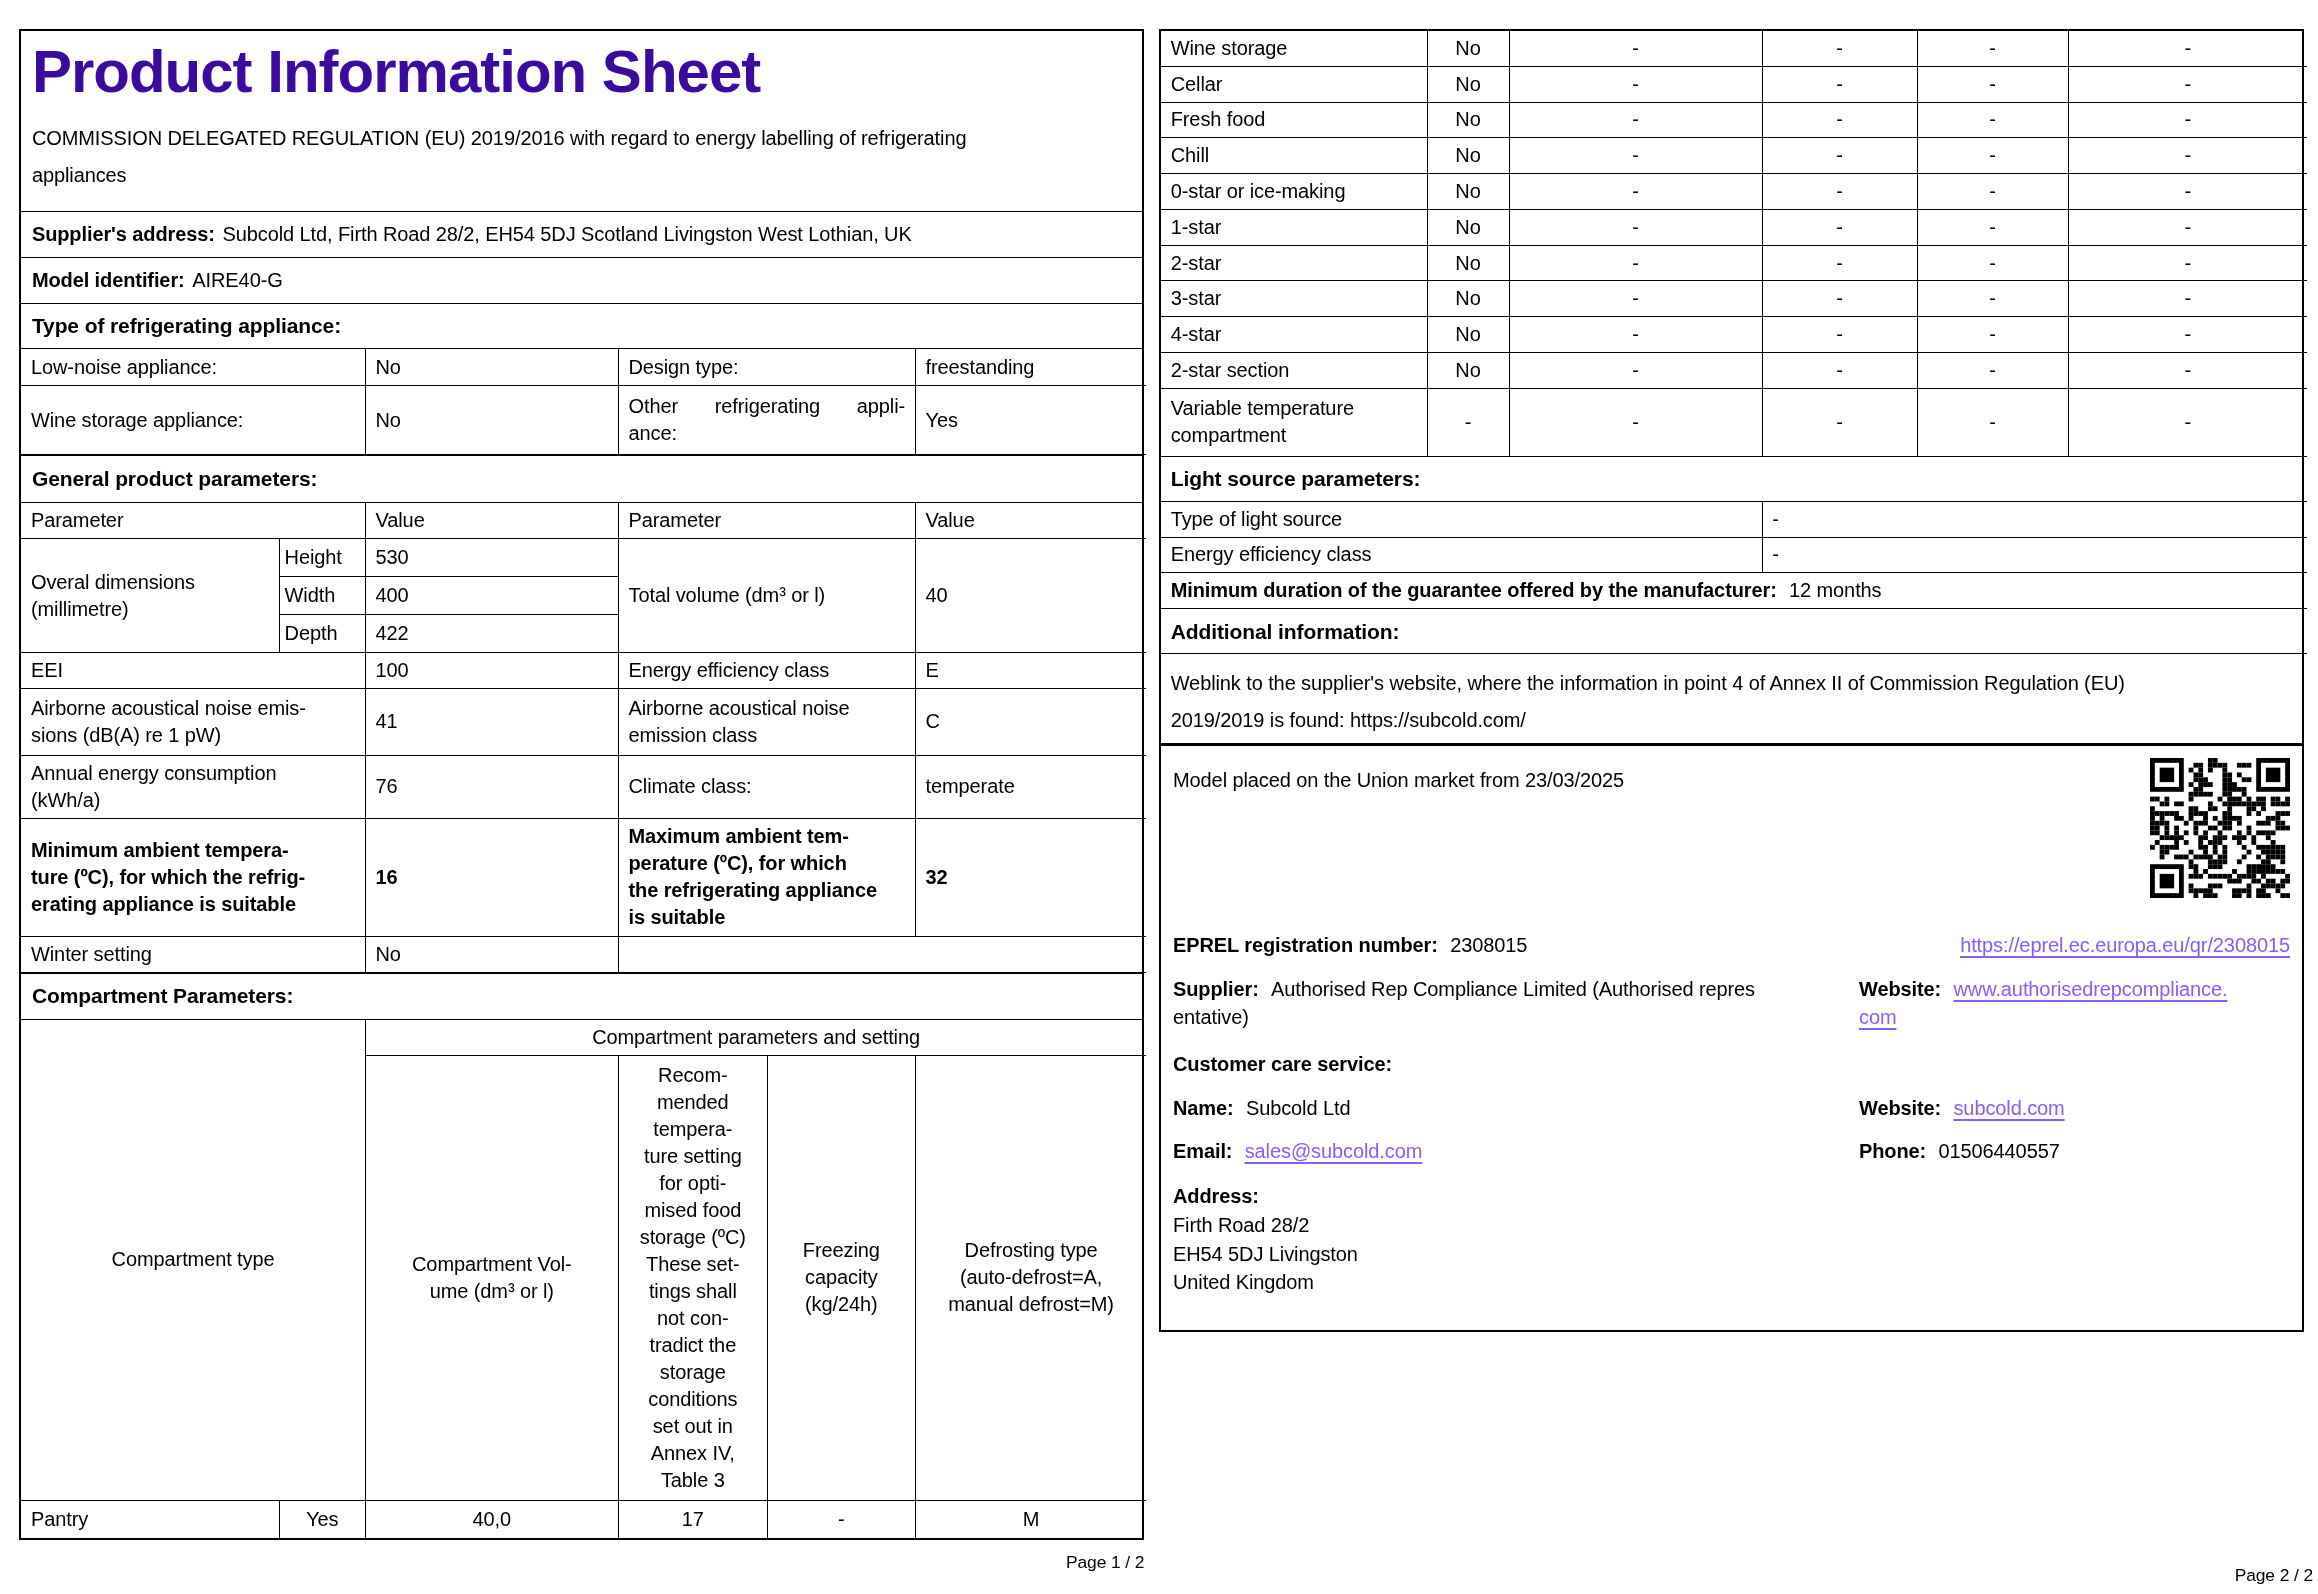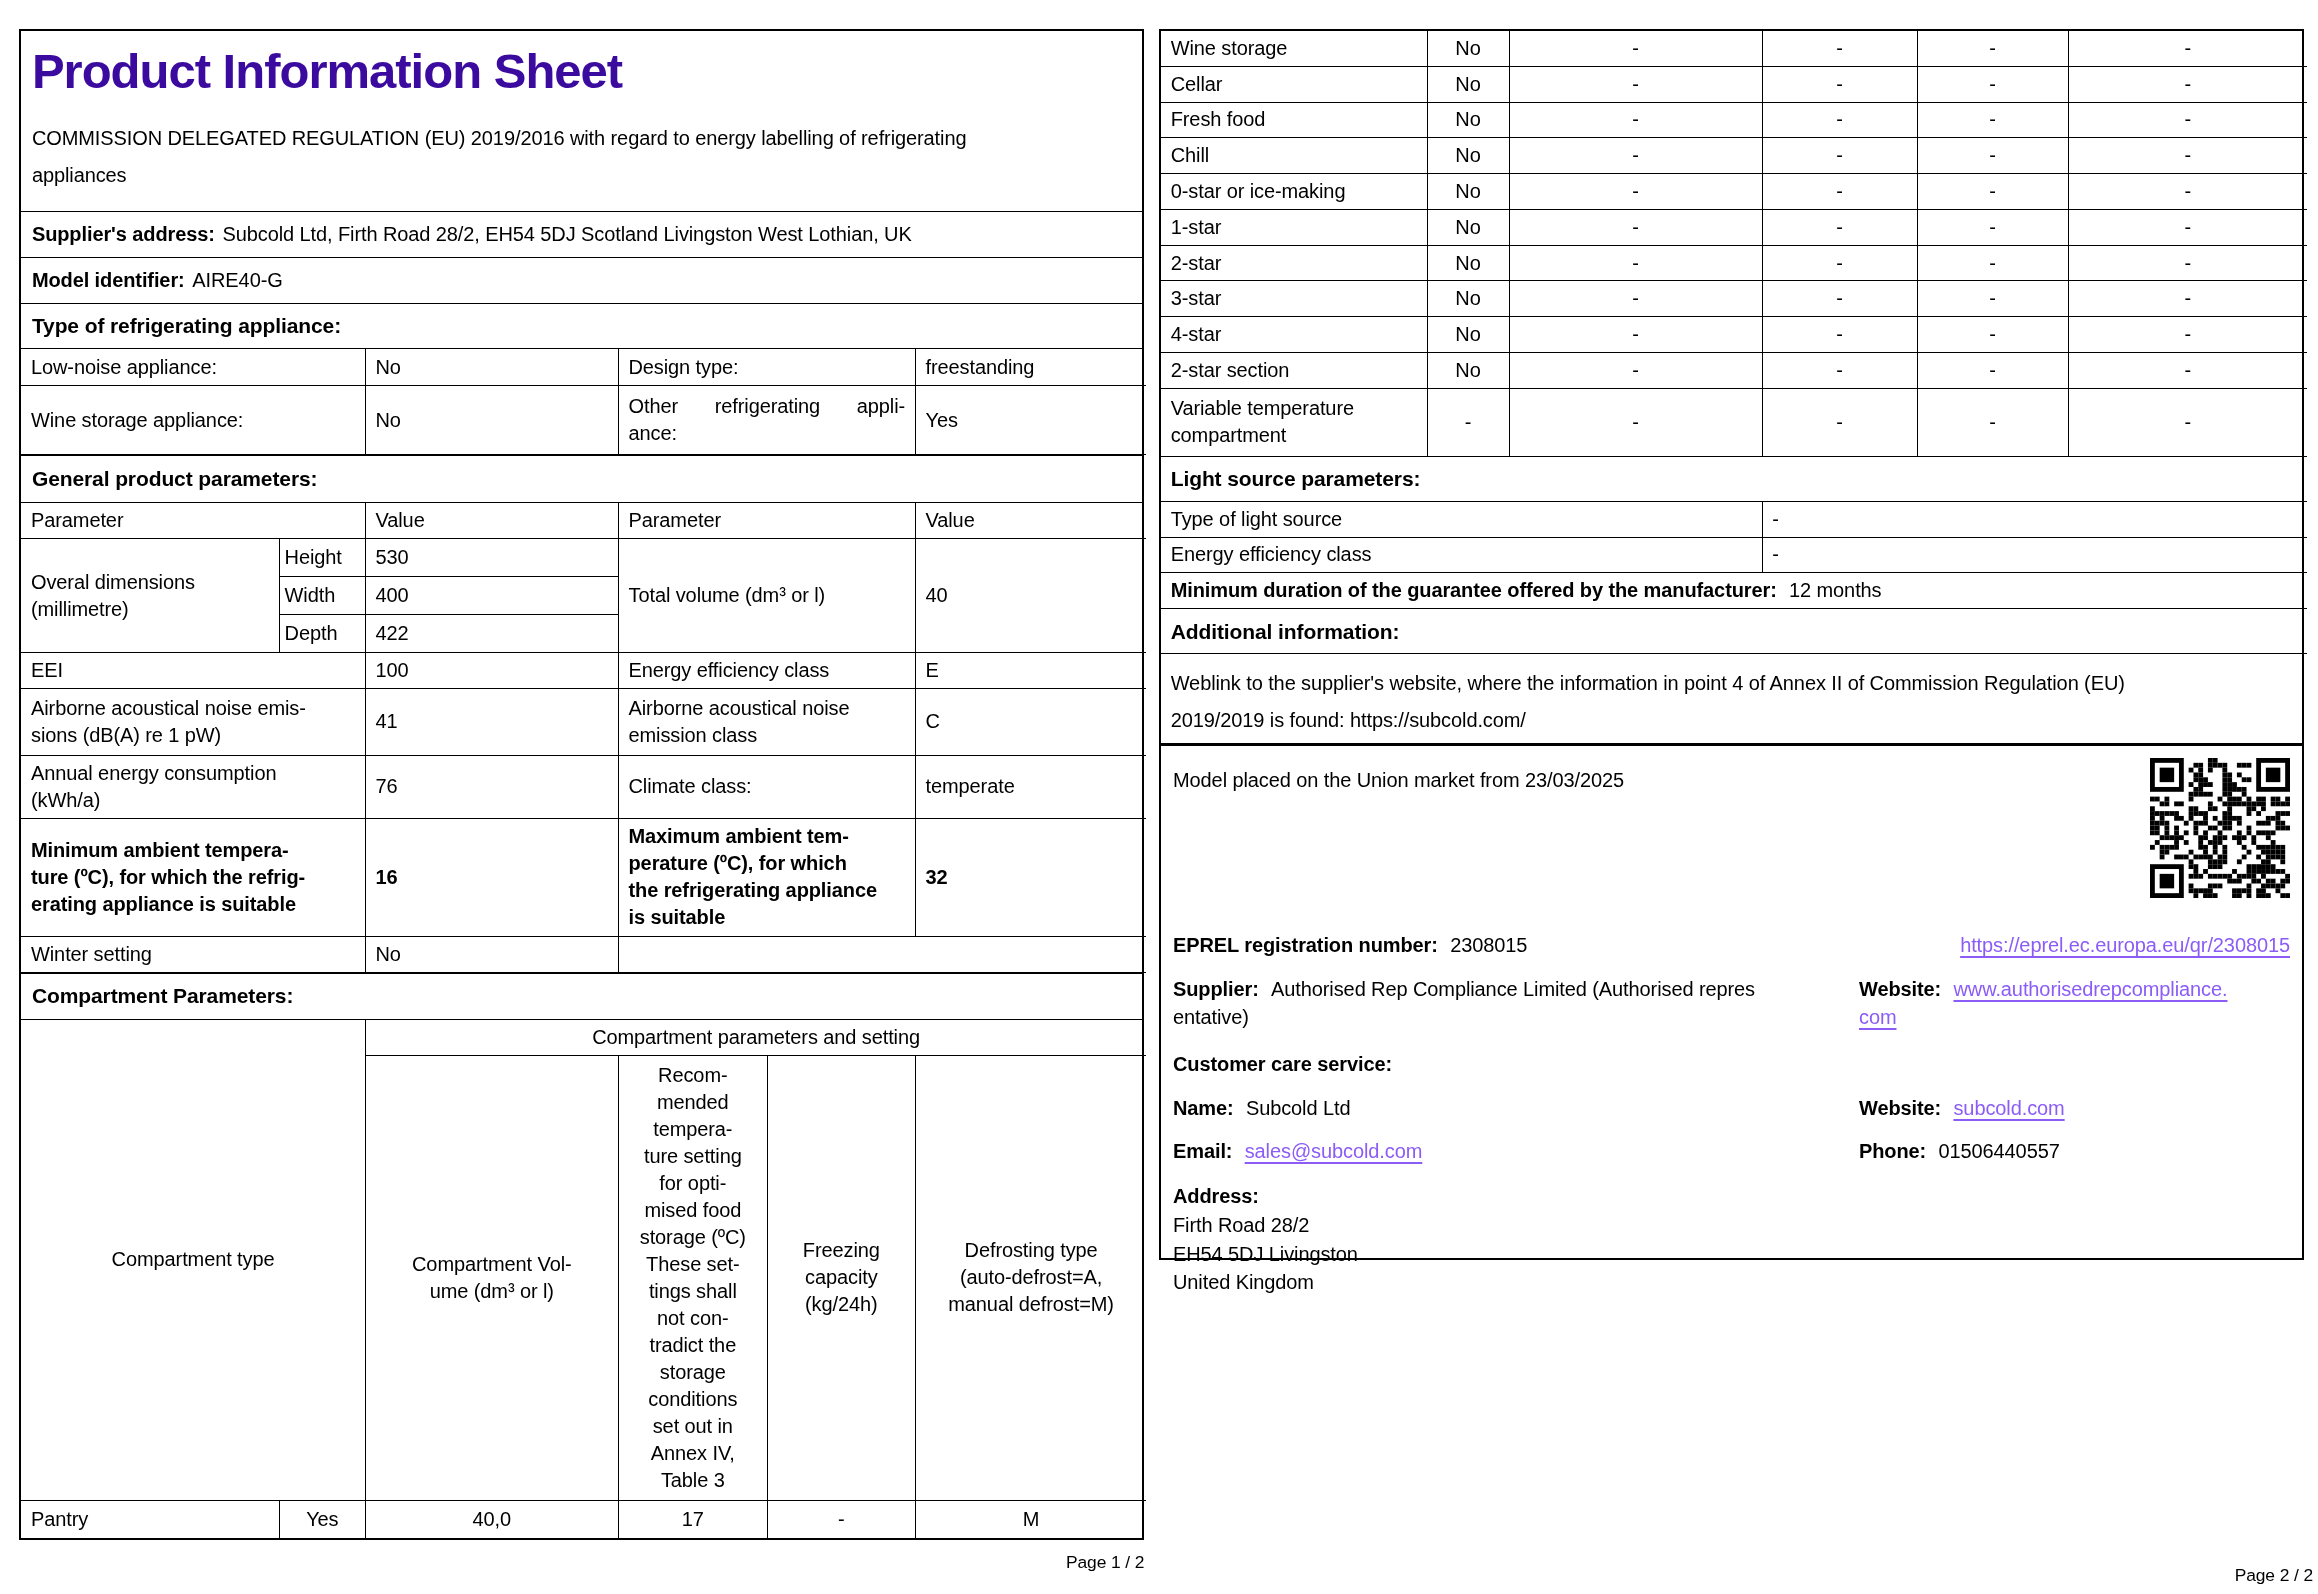--- a/index.html
+++ b/index.html
@@ -3,26 +3,26 @@
 <meta charset="utf-8">
 <style>
   html,body{margin:0;padding:0;}
   body{
     width:2319px;height:1594px;position:relative;background:#ffffff;
     font-family:"Liberation Sans",sans-serif;color:#000;letter-spacing:-0.1px;
   }
   .page{position:absolute;background:#fff;border:2.4px solid #000;box-sizing:border-box;}
   #page1{left:19.3px;top:29px;width:1125px;}
   #p2box1{left:1159px;top:29px;width:1145px;}
-  #p2box2{left:1159px;top:744px;width:1145px;height:516px;padding-left:12px;}
+  #p2box2{left:1159px;top:744px;width:1145px;height:588px;padding-left:12px;}
 
   
   .sec{border-bottom:1.9px solid #000;}
   .titleblock{padding:6.8px 0 16.4px 0;}
-  .doc-title{margin:7.7px 0 0 10.6px;font-size:49px;line-height:53px;font-weight:bold;color:#3b0a9e;letter-spacing:-1px;}
+  .doc-title{margin:7.7px 0 0 10.6px;font-size:60px;line-height:53px;font-weight:bold;color:#3b0a9e;letter-spacing:-1px;}
   .reg{margin:22px 10.6px 0 10.6px;font-size:20px;line-height:37px;}
   .kv{display:flex;align-items:center;padding:0 10.6px;font-size:20px;}
   .kv .lbl{font-weight:bold;white-space:nowrap;}
   .kv .val{margin-left:7.7px;}
   .headrow{display:flex;align-items:center;padding:0 10.6px;font-size:21px;font-weight:bold;}
 
   table{width:100%;border-collapse:collapse;table-layout:fixed;}
   td{border-right:1.9px solid #000;border-bottom:1.9px solid #000;font-size:20px;line-height:27px;
      padding:3.9px 9.7px;vertical-align:middle;overflow:hidden;word-wrap:break-word;}
   td.noR{border-right:none;}

